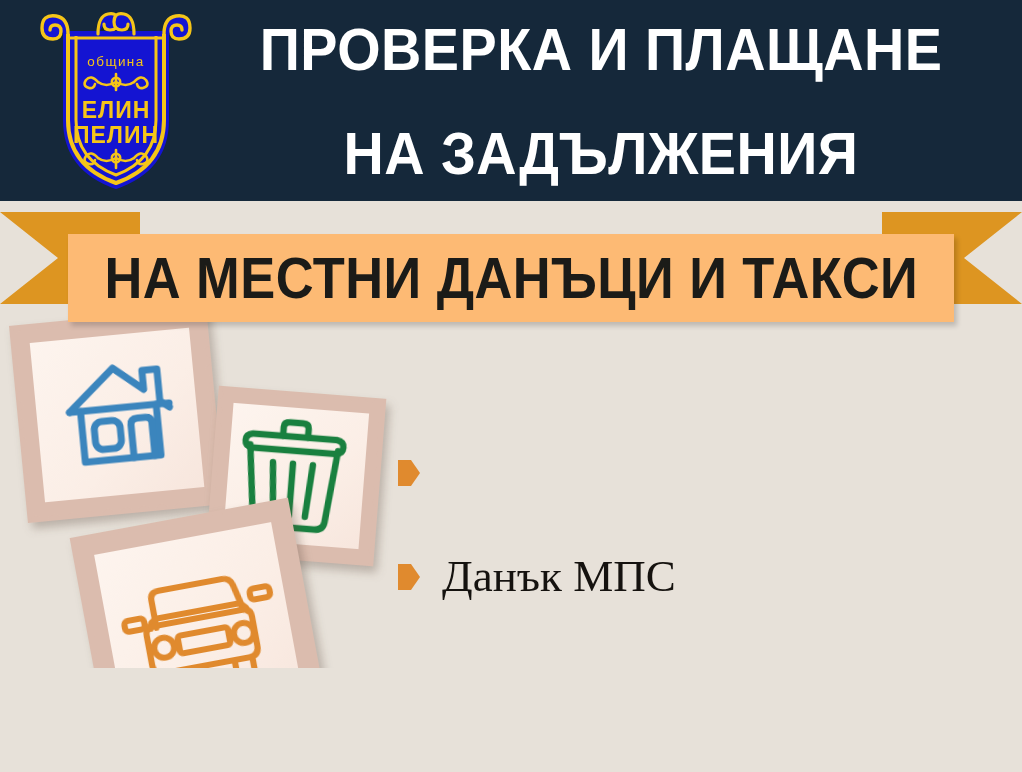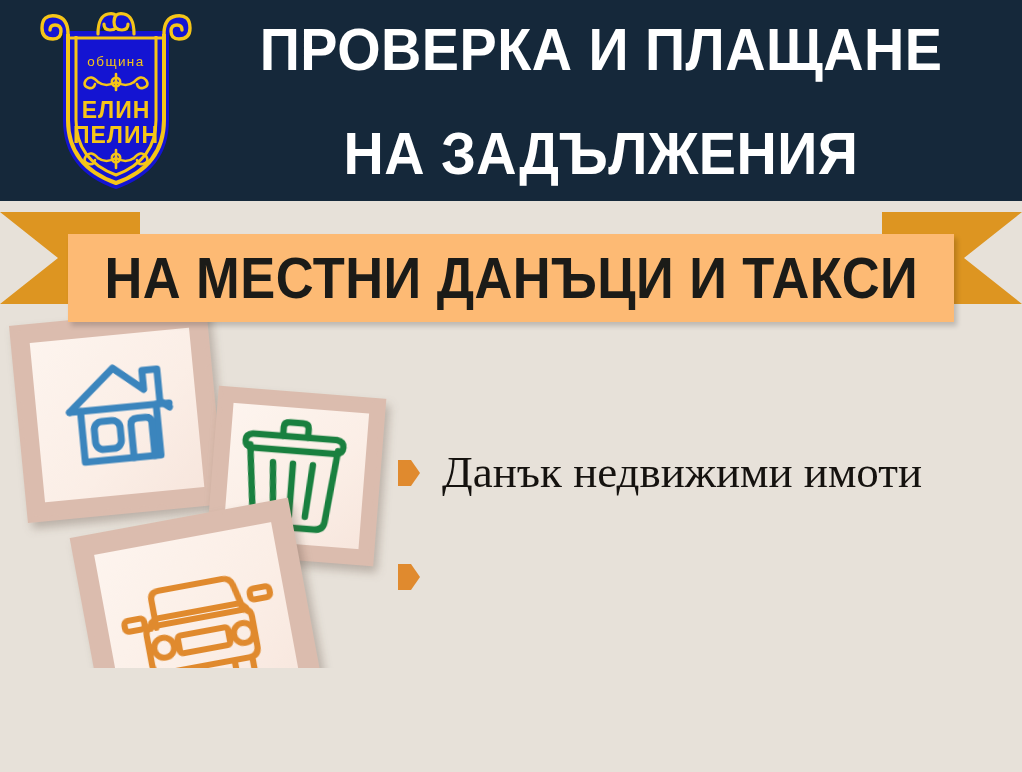--- a/index.html
+++ b/index.html
@@ -493,25 +493,25 @@
       </svg>
     </div>
   </div>
 
   <div class="list">
 
     <div class="list-item">
       <svg class="bullet" viewBox="0 0 22 26">
         <path d="M0 0 L13 0 L22 13 L13 26 L0 26 Z" fill="#e08a2e"></path>
       </svg>
-      <span class="list-label">Данък недвижими имоти</span>
     </div>
 
 
     <div class="list-item">
       <svg class="bullet" viewBox="0 0 22 26">
         <path d="M0 0 L13 0 L22 13 L13 26 L0 26 Z" fill="#e08a2e"></path>
       </svg>
+      <span class="list-label">Данък МПС</span>
     </div>
 
   </div>
 
 </div>
 
 </body></html>

